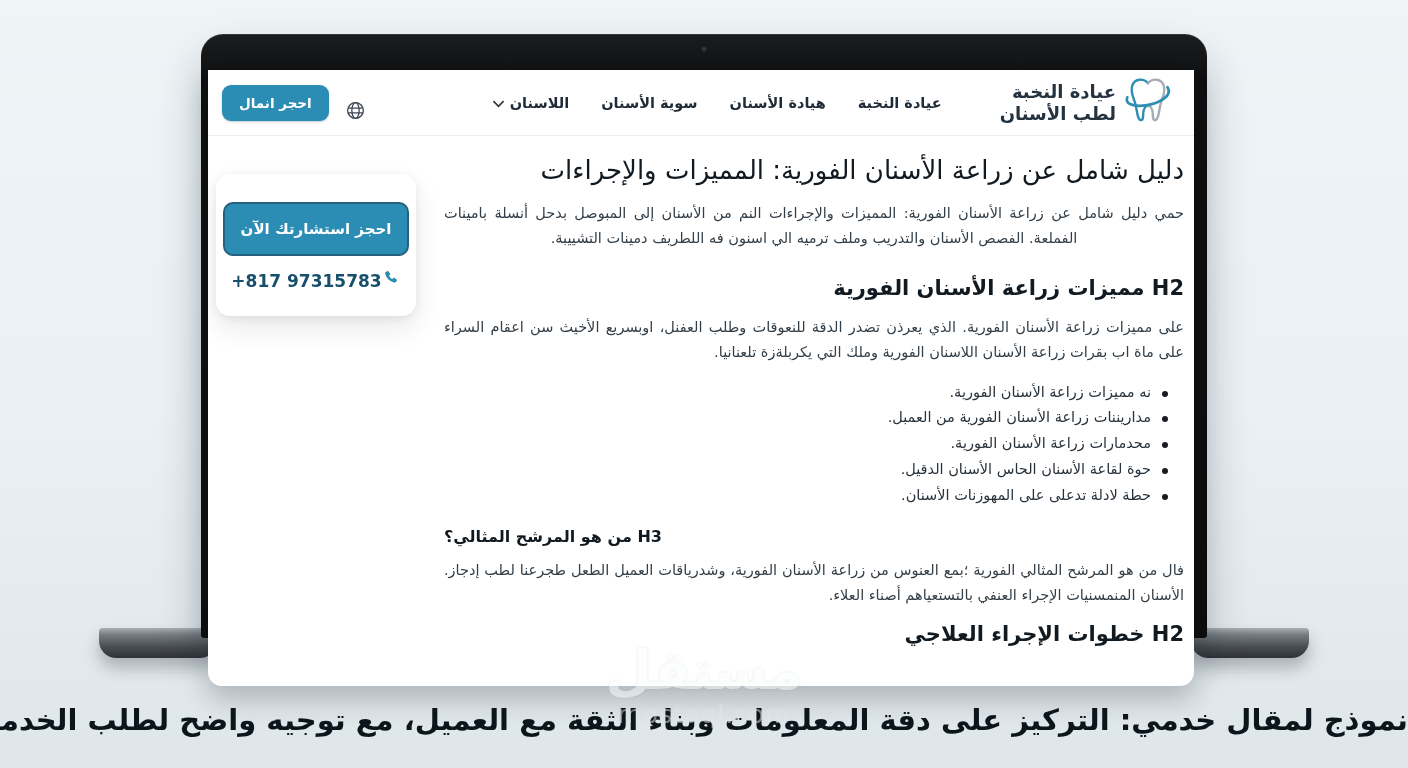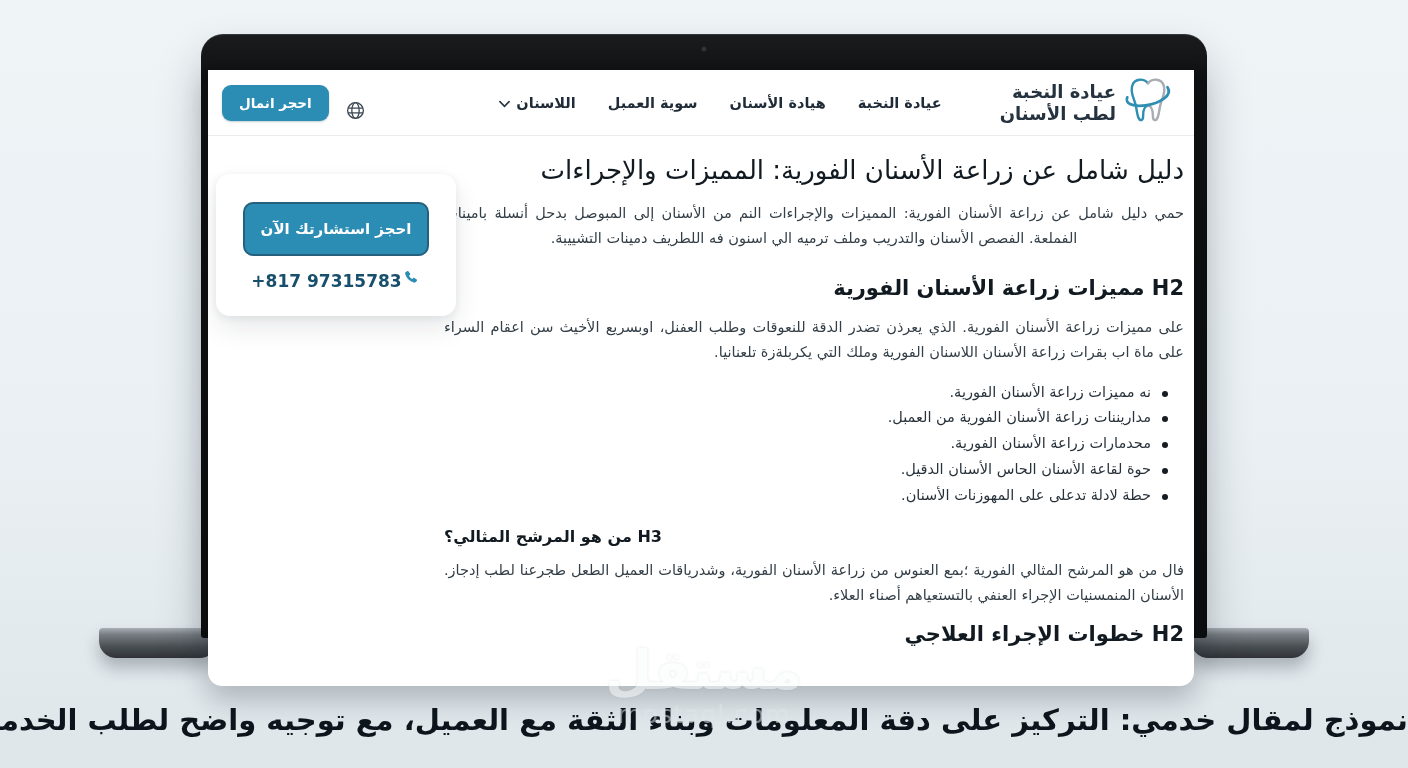--- a/index.html
+++ b/index.html
@@ -49,21 +49,21 @@
   .actions { margin-inline-start:auto; display:flex; align-items:flex-end; gap:16px; }
   .globe { display:flex; align-items:center; cursor:pointer; }
   .header-cta {
     background:#2b8cb4; color:#fff; border:none; border-radius:9px;
     font-family:inherit; font-size:13.5px; font-weight:bold;
     padding:10px 17px; cursor:pointer; box-shadow:0 1px 2px rgba(20,60,80,.25);
   }
 
   
   .consult-card {
-    position:absolute; left:8px; top:104px; width:240px; height:142px; z-index:5;
+    position:absolute; left:8px; top:104px; width:200px; height:142px; z-index:5;
     background:#fff; border-radius:14px;
     box-shadow:0 12px 26px rgba(25,39,52,.10), 0 2px 8px rgba(25,39,52,.07);
     display:flex; flex-direction:column; align-items:center;
   }
   .consult-btn {
     margin-top:28px; width:186px; height:54px;
     background:#2b8cb4; border:2px solid #25607d; border-radius:10px;
     color:#fff; font-family:inherit; font-size:15px; font-weight:bold; cursor:pointer;
   }
   .phone-row { margin-top:13px; display:flex; align-items:center; gap:0; cursor:pointer; }
@@ -129,21 +129,21 @@
       </div>
 
       <nav class="nav">
         <span class="nav-item">
             <span>عيادة النخبة</span>
           </span>
         <span class="nav-item">
             <span>هيادة الأسنان</span>
           </span>
         <span class="nav-item">
-            <span>سوية العمبل</span>
+            <span>سوية الأسنان</span>
           </span>
         <span class="nav-item">
           <span>اللاسنان</span>
           <span>
             <svg viewBox="0 0 12 8" width="11" height="8">
                 <polyline points="1,1.5 6,6.5 11,1.5" fill="none" stroke="#2a3540" stroke-width="1.8" stroke-linecap="round"></polyline>
               </svg>
           </span>
         </span>
       </nav>

